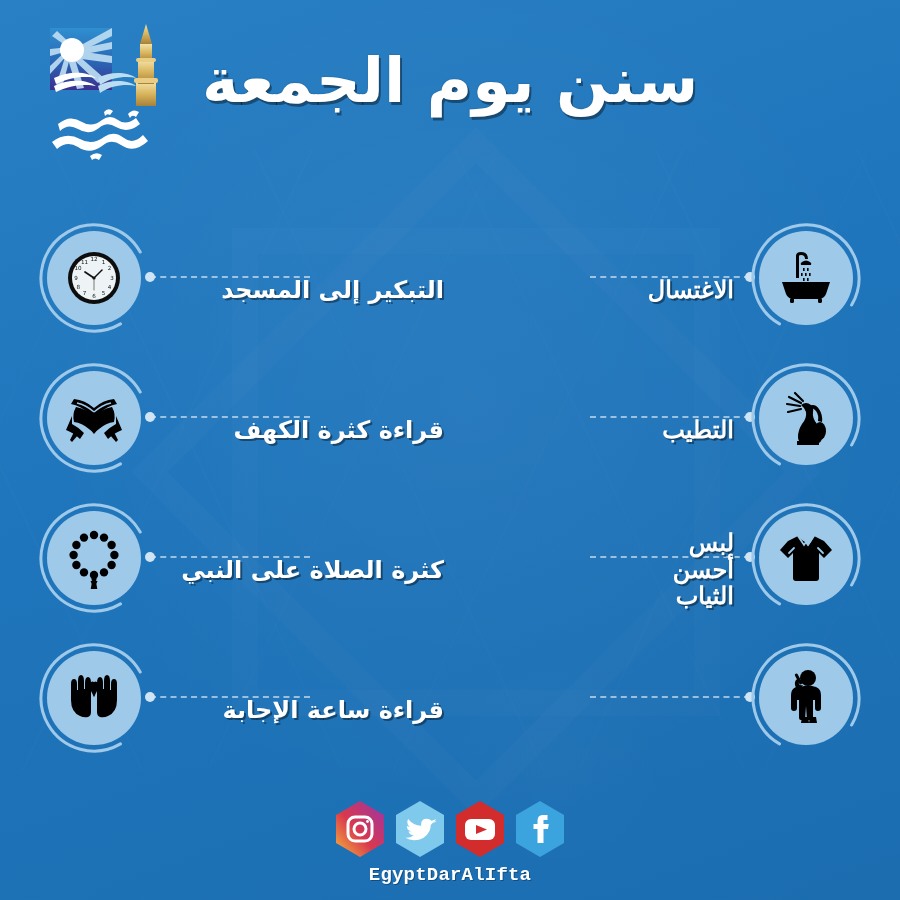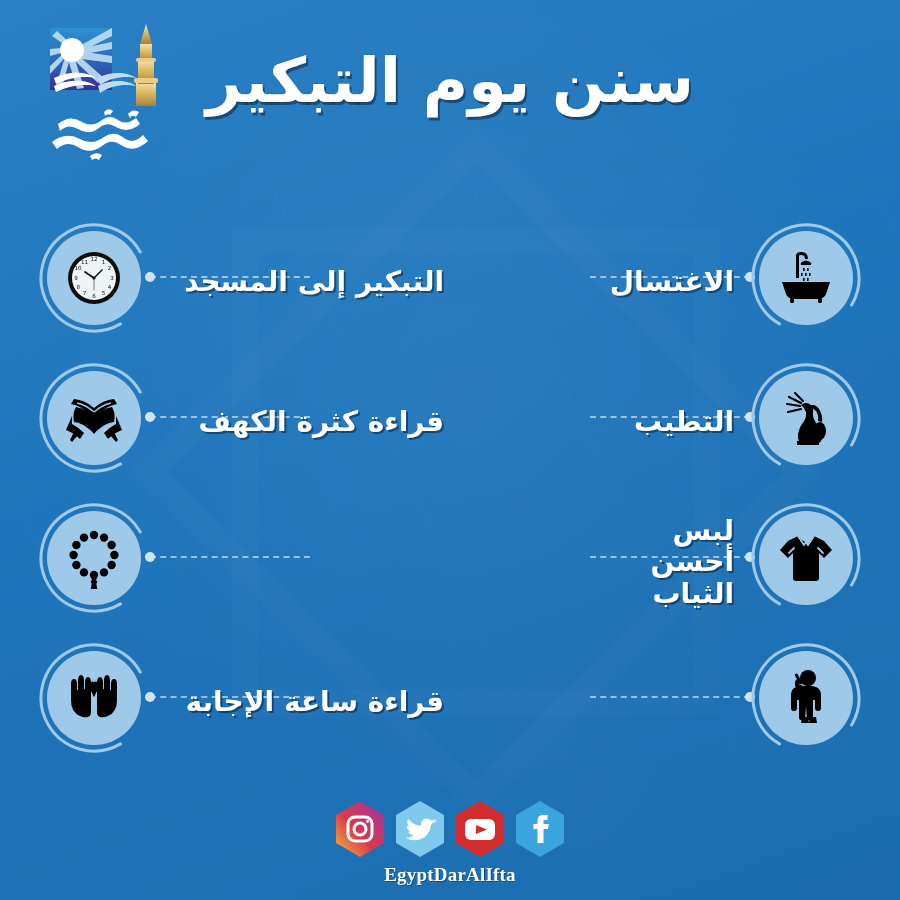--- a/index.html
+++ b/index.html
@@ -89,41 +89,41 @@
     position:absolute;top:-4px;width:10px;height:10px;border-radius:50%;
     background:#cfe4f5;
   }
   .cell-right .conn{right:150px;width:160px;}
   .cell-right .conn .knob{right:-5px;}
   .cell-left  .conn{left:150px;width:160px;}
   .cell-left  .conn .knob{left:-5px;}
 
   
   .label{
-    position:absolute;top:4px;height:140px;
+    position:absolute;top:12px;height:140px;
     display:flex;align-items:center;
-    color:#ffffff;font-size:28px;font-weight:700;
+    color:#ffffff;font-size:24px;font-weight:700;
     text-shadow:2px 2px 0 rgba(0,0,0,.40);
     direction:rtl;line-height:1.12;
   }
-  .cell-right .label{right:166px;left:6px;justify-content:flex-end;}
+  .cell-right .label{right:166px;left:6px;justify-content:flex-end;font-family:Liberation Serif, serif;}
   .cell-left  .label{left:166px;right:6px;justify-content:flex-end;}
   .label .txt{display:block;width:100%;}
   .cell-right .label .txt{text-align:right;}
   .cell-left  .label .txt{text-align:right;}
   .label.multiline .txt{text-align:right;}
 
   
   .footer{position:absolute;left:0;top:800px;width:900px;text-align:center;}
   .social{display:flex;justify-content:center;gap:8px;}
   .hex{width:52px;height:58px;position:relative;}
   .hex svg{display:block;}
   .handle{
     margin-top:6px;color:#ffffff;
-    font-family:Liberation Serif, serif;
+    font-family:Liberation Mono, monospace;
     font-size:19px;font-weight:700;letter-spacing:.2px;
     text-shadow:1px 1px 0 rgba(0,0,0,.30);
     direction:ltr;
   }
 </style>
 </head>
 <body>
 
 <div id="poster">
 
@@ -182,21 +182,21 @@
       <g fill="#ffffff">
         <path d="M26 108 q12 -10 24 -2 q10 6 20 -2 q8 -6 16 0 q8 6 18 -2 l4 6 q-12 10 -24 3 q-9 -6 -17 1 q-10 8 -21 1 q-10 -6 -18 2 Z"></path>
         <path d="M20 126 q14 -11 28 -3 q12 7 24 -2 q10 -7 20 1 q9 7 19 -3 l5 6 q-14 13 -27 4 q-10 -7 -19 1 q-12 9 -24 1 q-11 -7 -21 2 Z"></path>
         <path d="M96 98 q5 -6 11 -2 l-3 5 q-4 -3 -6 1 Z"></path>
         <path d="M72 96 q4 -5 9 -1 l-3 4 q-3 -2 -5 1 Z"></path>
         <path d="M58 140 q6 -5 12 -1 l-3 5 q-4 -3 -7 0 Z"></path>
       </g>
     </svg>
   </div>
 
-  <div class="title">سنن يوم التبكير</div>
+  <div class="title">سنن يوم الجمعة</div>
 
   <div class="row row-1">
 
     <div class="cell cell-right">
       <div class="conn">
         <div class="dash"></div>
           <div class="knob"></div>
       </div>
       <div class="badge">
         <div class="disc"></div>
@@ -395,20 +395,23 @@
                 <circle cx="10.6" cy="28" r="4.2"></circle>
               <circle cx="13.4" cy="18" r="4.2"></circle>
                 <circle cx="21" cy="10.6" r="4.2"></circle>
               <rect x="28.6" y="50" width="4.8" height="4" rx="1"></rect>
               <path d="M27.5 54 h7 l-1.2 3 h-4.6z"></path>
               <path d="M28.6 57 h4.8 l1.4 8 q-3.8 2 -7.6 0z"></path>
             </g>
           </svg>
         </div>
       </div>
+      <div class="label">
+        <span class="txt">كثرة الصلاة على النبي</span>
+      </div>
     </div>
   </div>
 
   <div class="row row-4">
 
     <div class="cell cell-right">
       <div class="conn">
         <div class="dash"></div>
           <div class="knob"></div>
       </div>

